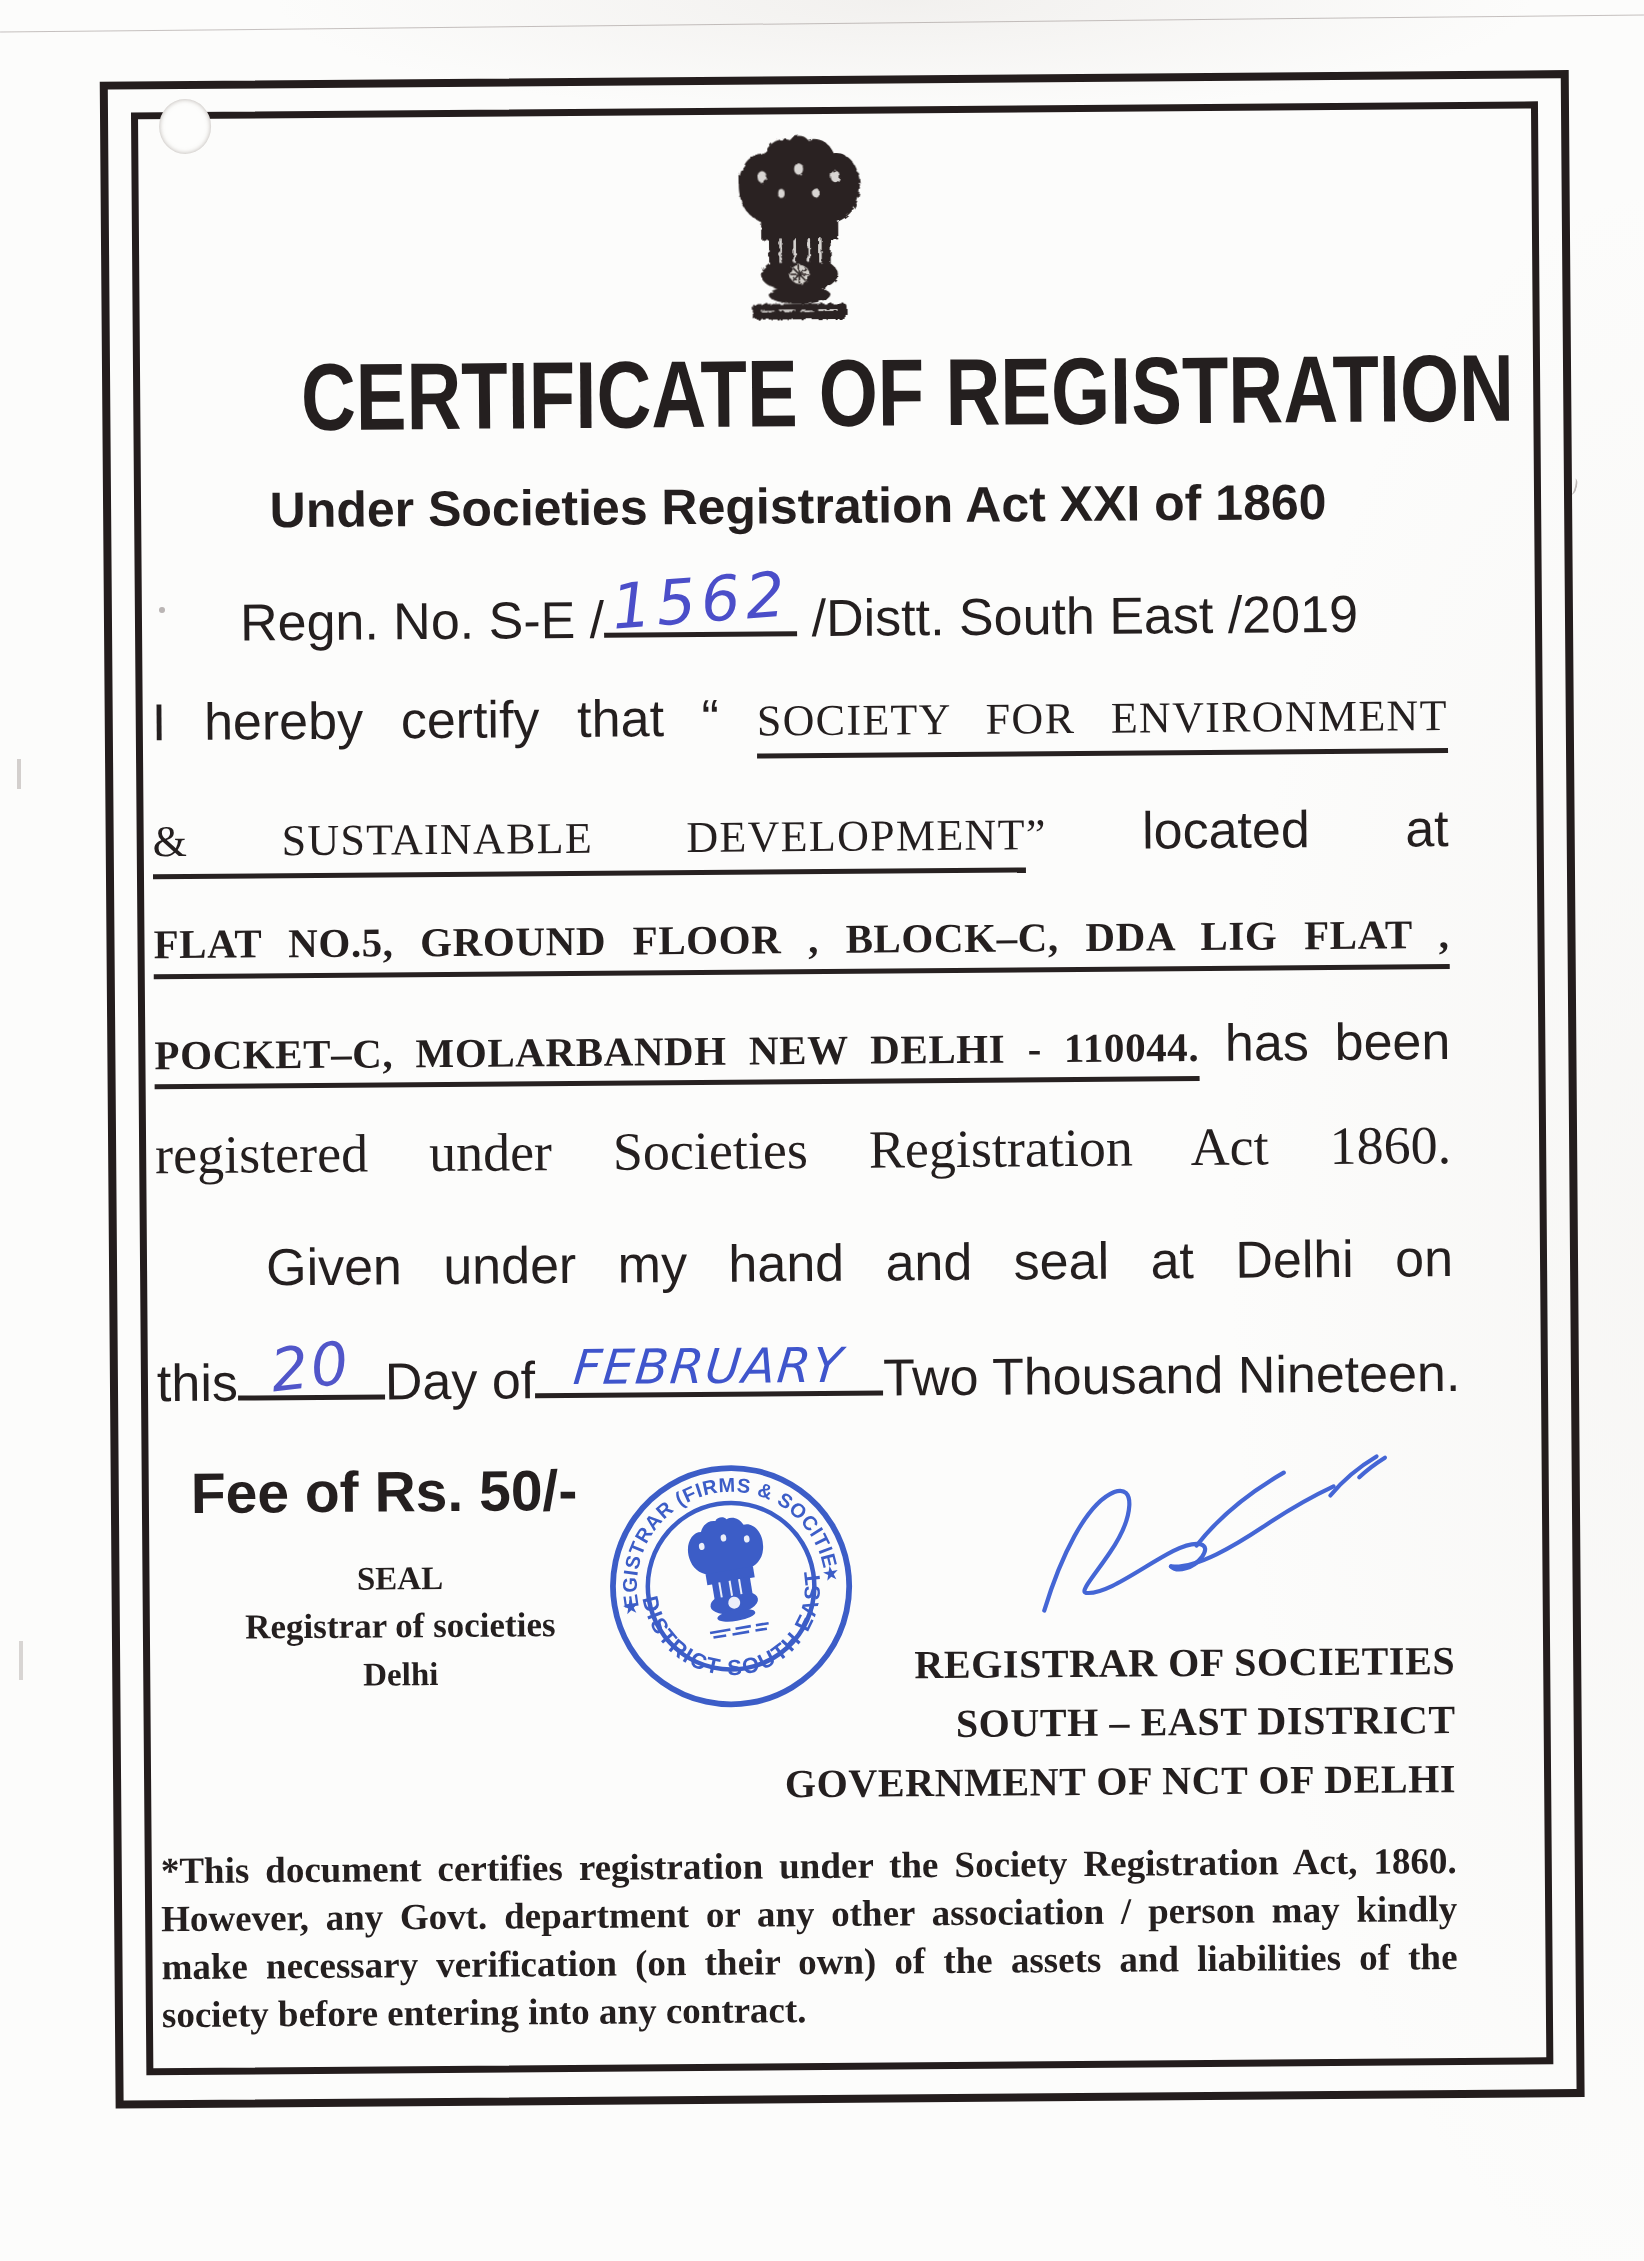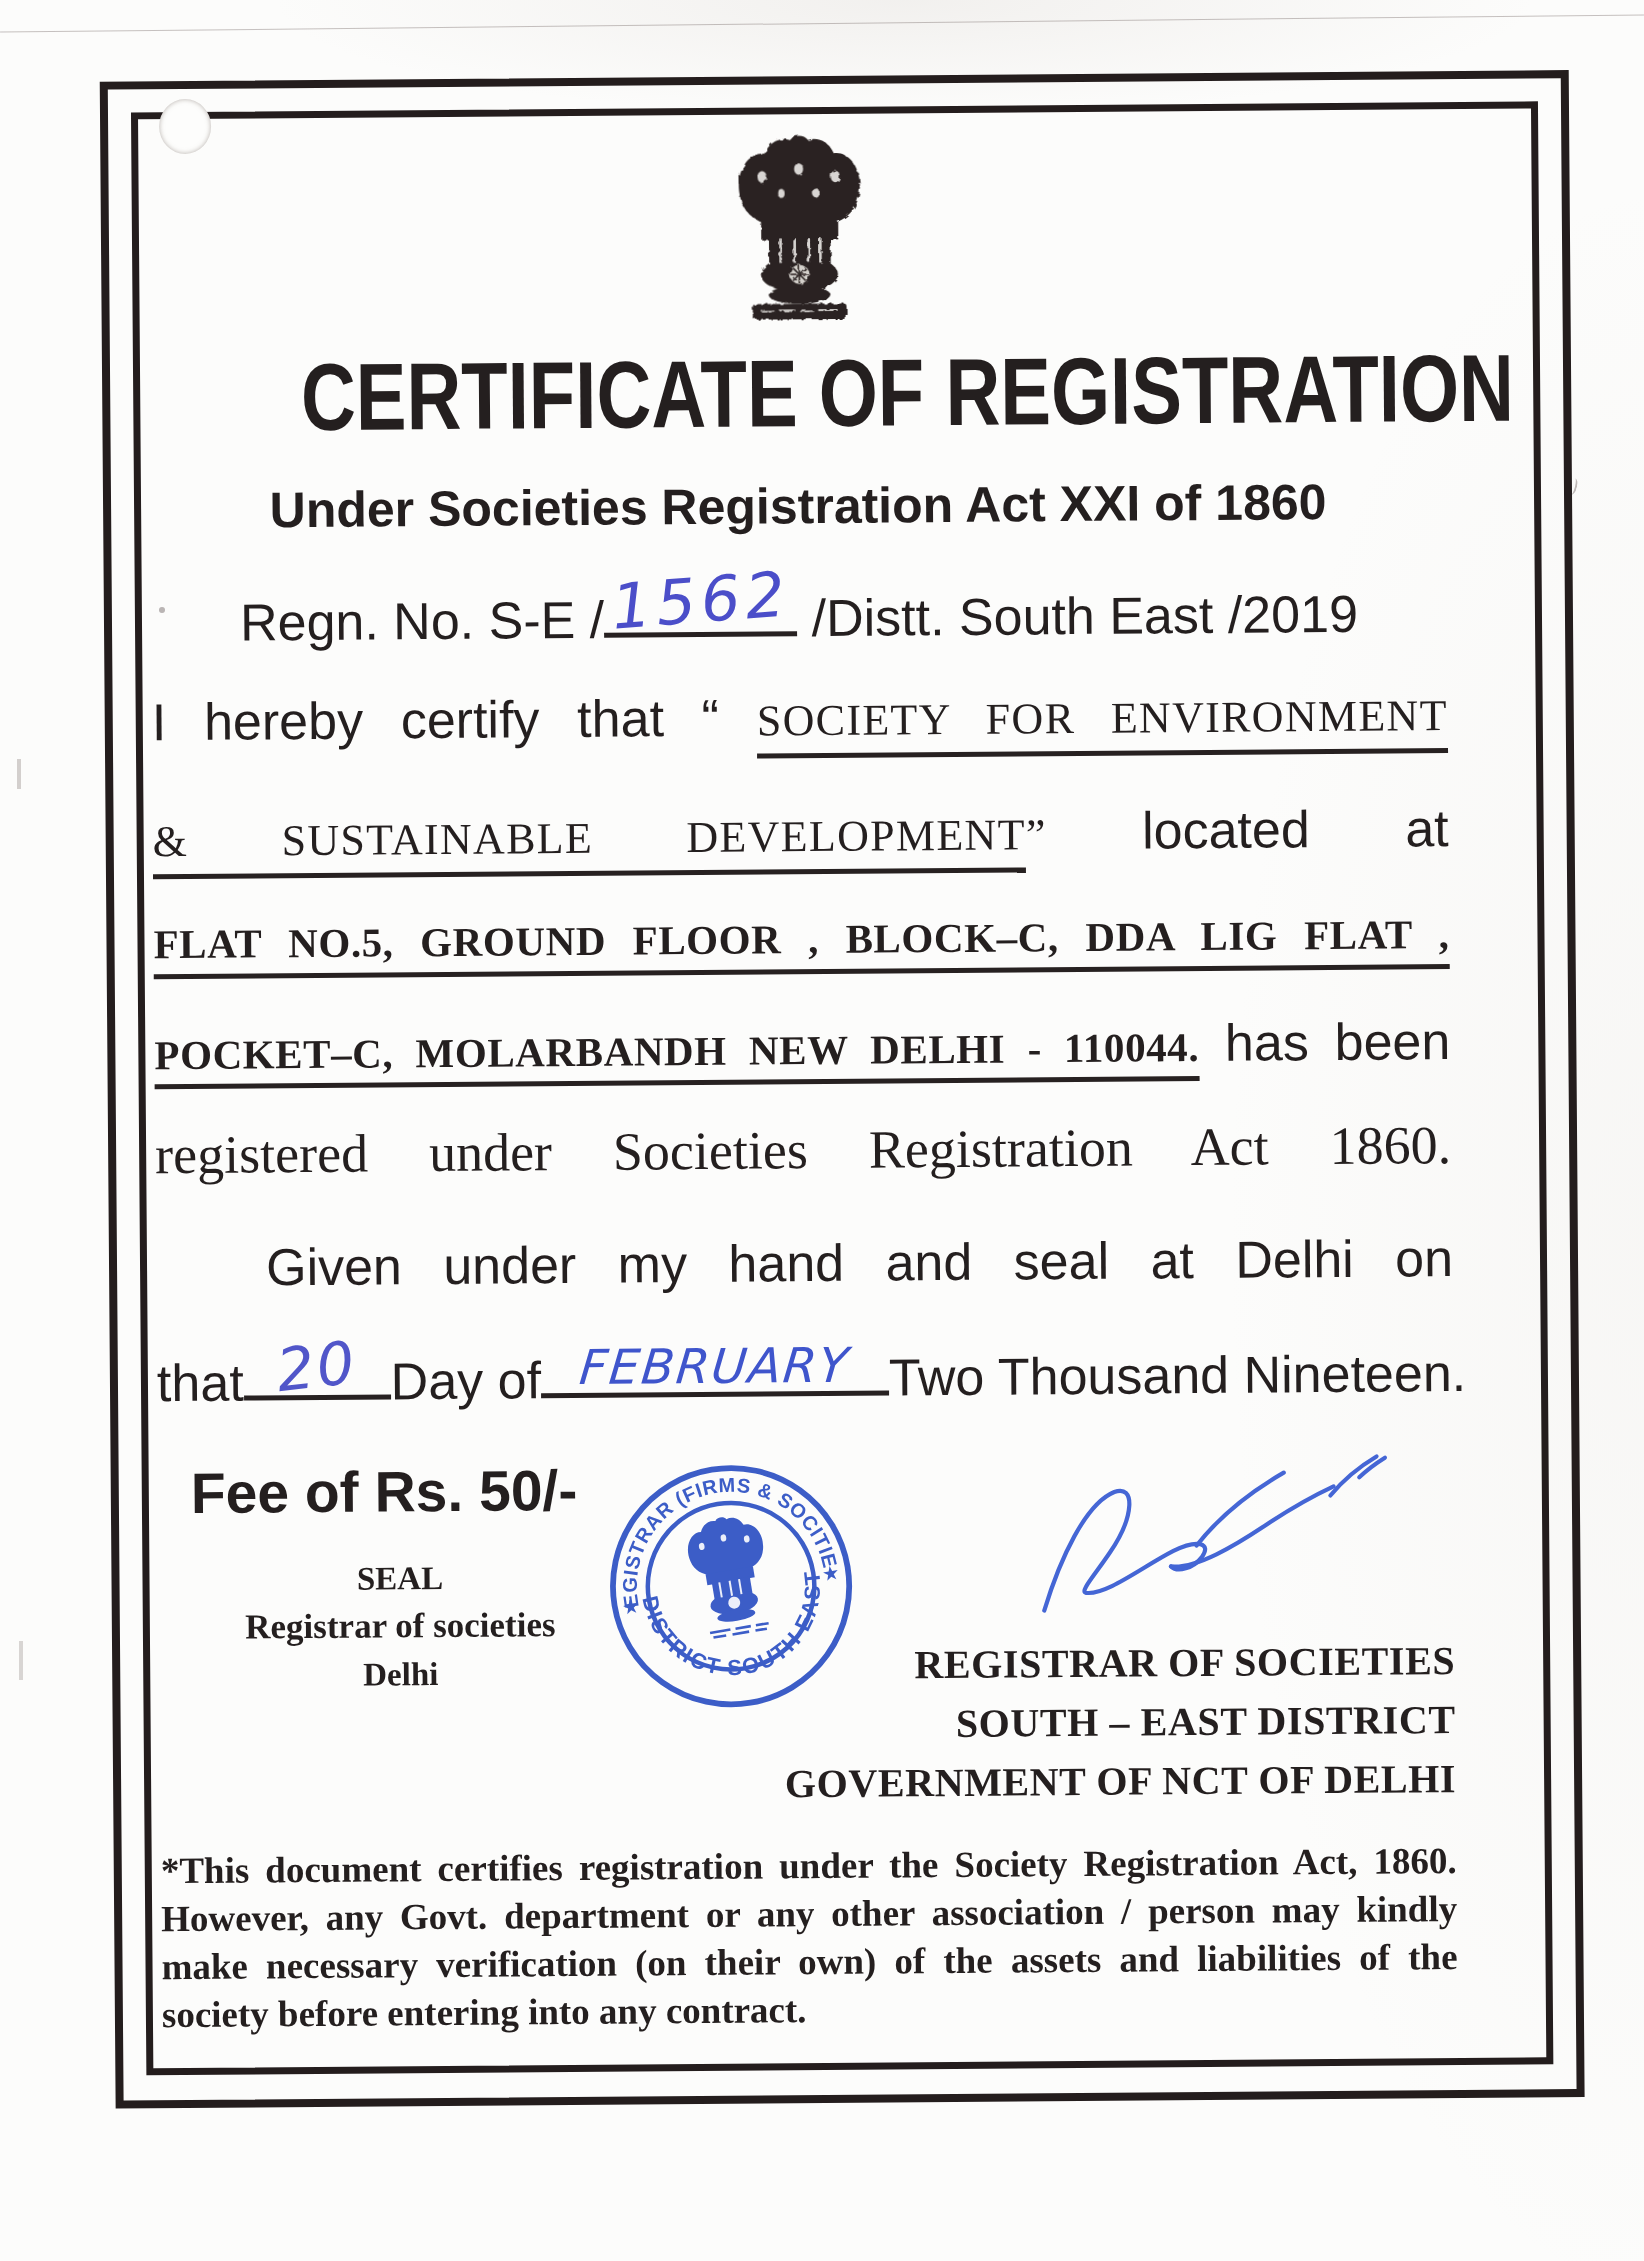--- a/index.html
+++ b/index.html
@@ -124,21 +124,21 @@
     <div class="line just body-sans" style="top:1017px;">
       <span class="addr u9">POCKET–C, MOLARBANDH NEW DELHI - 110044.</span>
       <span class="sans">has been</span>
     </div>
 
     <div class="line just reg1860" style="top:1120px;">registered under Societies Registration Act 1860.</div>
 
     <div class="line just body-sans" style="top:1234px;padding-left:110px;width:1187px;">Given under my hand and seal at Delhi on</div>
 
     <div class="line body-sans" style="top:1339px;white-space:nowrap;">
-      <span>that</span><span class="blank" style="width:147px;"><span class="hand hand-day">20</span></span><span>Day of</span><span class="blank" style="width:348px;"><span class="hand hand-month">FEBRUARY</span></span><span>Two Thousand Nineteen.</span>
+      <span>this</span><span class="blank" style="width:147px;"><span class="hand hand-day">20</span></span><span>Day of</span><span class="blank" style="width:348px;"><span class="hand hand-month">FEBRUARY</span></span><span>Two Thousand Nineteen.</span>
     </div>
 
     <div class="abs fee" style="left:188px;top:1455px;">Fee of Rs. 50/-</div>
 
     <div class="abs sealblk" style="left:216px;top:1551px;width:361px;">
       <div>SEAL</div>
       <div style="font-size:35px;">Registrar of societies</div>
       <div>Delhi</div>
     </div>
 

